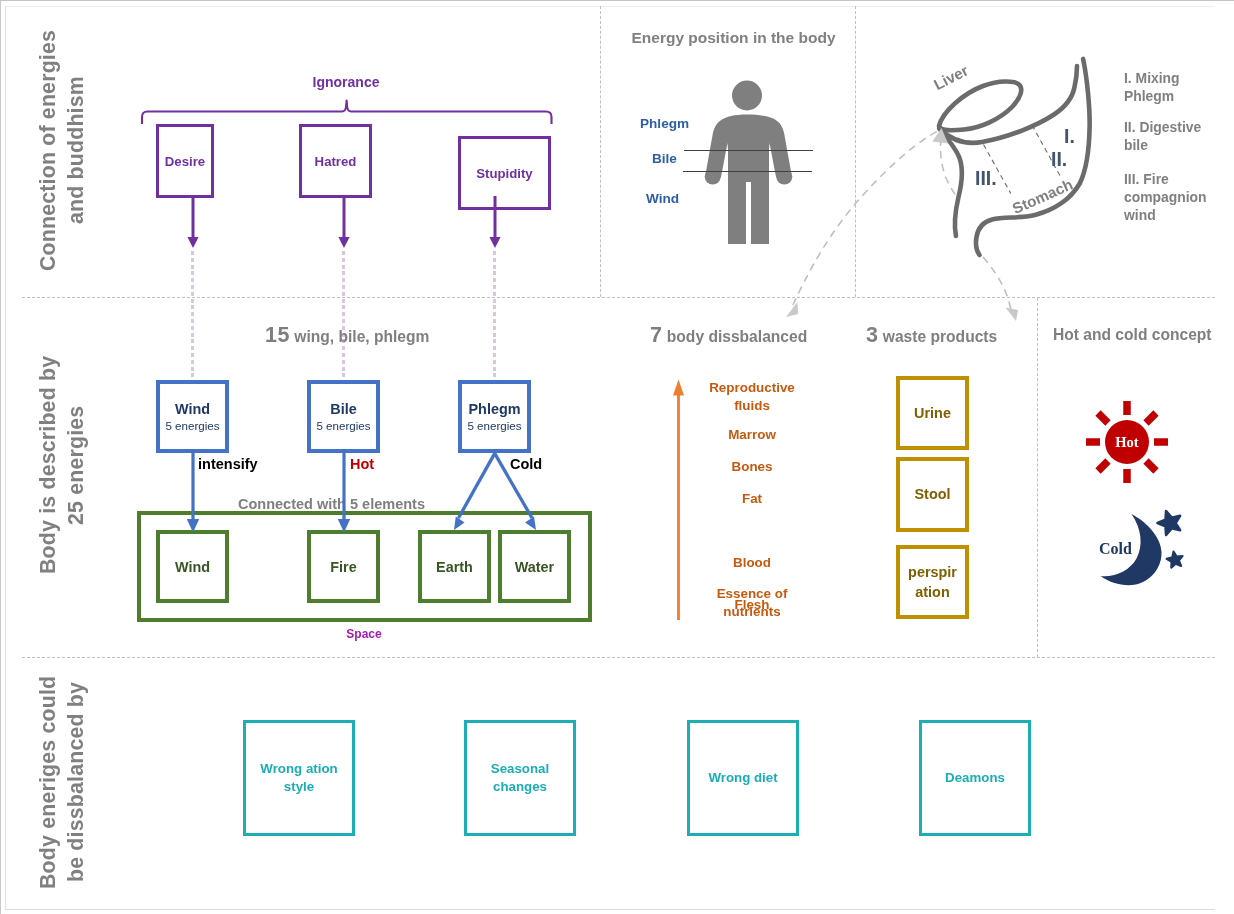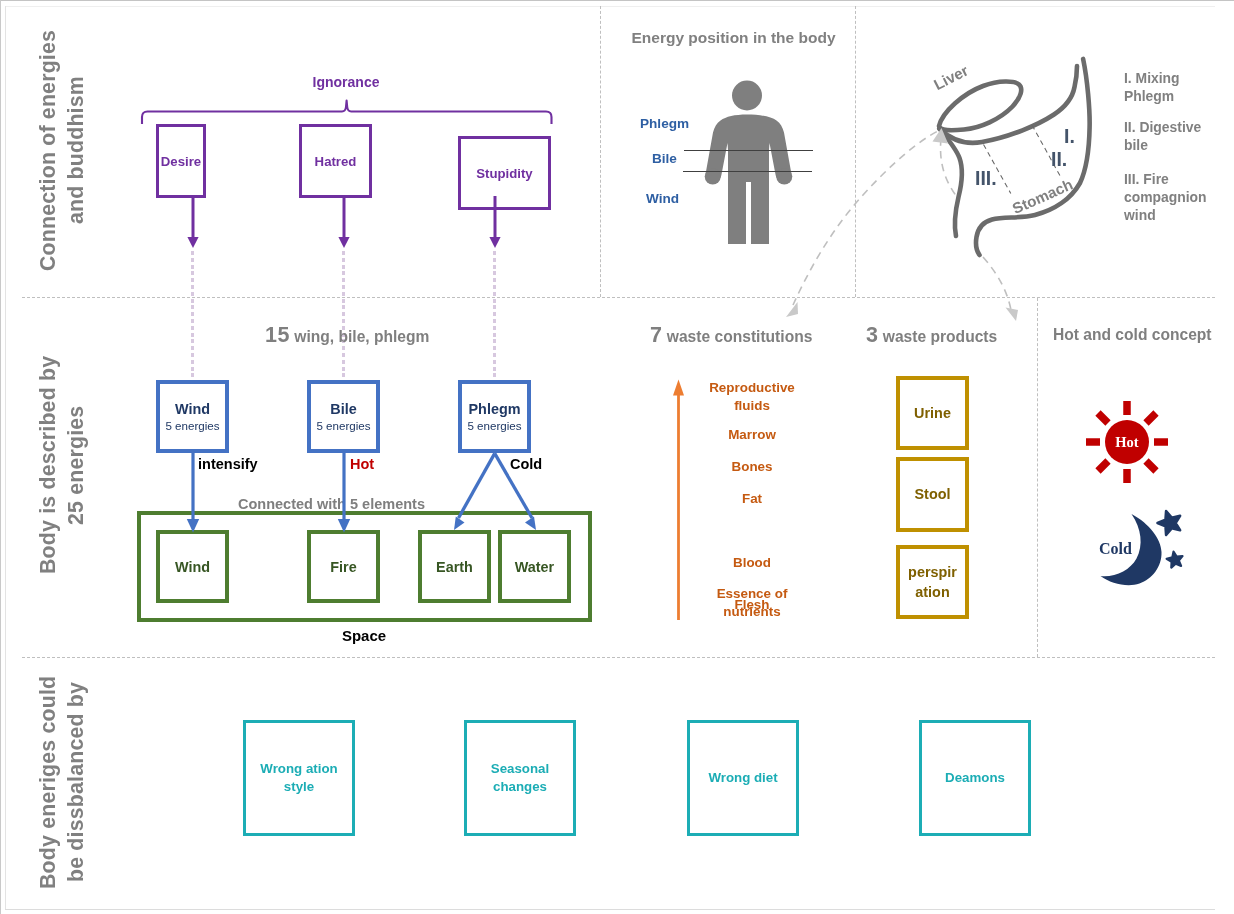--- a/index.html
+++ b/index.html
@@ -79,21 +79,21 @@
   </div>
 
   <div class="abs" style="left:246px;top:74px;width:200px;text-align:center;color:#7030A0;
               font-weight:bold;font-size:14px;">Ignorance</div>
 
   <svg class="abs" style="left:138px;top:98px;" width="422" height="30" viewBox="0 0 422 30">
     <path d="M4,26 L4,19 Q4,13.5 9.5,13.5 L204,13.5 Q207.5,13.5 208,9 L208.6,2.5
              L209.2,9 Q209.7,13.5 213.2,13.5 L408,13.5 Q413.5,13.5 413.5,19 L413.5,26" fill="none" stroke="#7030A0" stroke-width="2.1" stroke-linecap="butt" stroke-linejoin="round"></path>
   </svg>
 
-  <div class="abs box box-purple" style="left:156px;top:124px;width:50px;height:74px;">Desire</div>
+  <div class="abs box box-purple" style="left:156px;top:124px;width:58px;height:74px;">Desire</div>
   <div class="abs box box-purple" style="left:299px;top:124px;width:73px;height:74px;text-align:center;">Hatred</div>
   <div class="abs box box-purple" style="left:458px;top:136px;width:93px;height:74px;">Stupidity</div>
 
   <svg class="abs" style="left:183px;top:196px;" width="20" height="56" viewBox="0 0 20 56">
     <path d="M10,0 L10,43" stroke="#7030A0" stroke-width="3" fill="none"></path>
     <path d="M10,52 L4.4,41 L15.6,41 Z" fill="#7030A0"></path>
   </svg>
   <svg class="abs" style="left:334px;top:196px;" width="20" height="56" viewBox="0 0 20 56">
     <path d="M10,0 L10,43" stroke="#7030A0" stroke-width="3" fill="none"></path>
     <path d="M10,52 L4.4,41 L15.6,41 Z" fill="#7030A0"></path>
@@ -216,21 +216,21 @@
     <span>compagnion</span><br>
     <span>wind</span>
   </div>
 
   <div class="abs heading" style="left:265px;top:323px;">
     <span class="num">15</span>
     <span>wing, bile, phlegm</span>
   </div>
   <div class="abs heading" style="left:650px;top:323px;">
     <span class="num">7</span>
-    <span>waste constitutions</span>
+    <span>body dissbalanced</span>
   </div>
   <div class="abs heading" style="left:866px;top:323px;">
     <span class="num">3</span>
     <span>waste products</span>
   </div>
   <div class="abs heading" style="left:1053px;top:326px;">Hot and cold concept</div>
 
   <div class="abs box box-blue" style="left:156px;top:380px;width:73px;height:73px;flex-direction:column;">
     <b>Wind</b>
     <span class="sub">5 energies</span>
@@ -264,22 +264,22 @@
   <div class="abs arrowlabel" style="left:510px;top:456px;color:#000000;">Cold</div>
 
   <div class="abs" style="left:238px;top:496px;color:#7F7F7F;font-weight:bold;font-size:14.5px;">Connected with</div>
   <div class="abs" style="left:350px;top:496px;color:#7F7F7F;font-weight:bold;font-size:14.5px;">5 elements</div>
 
   <div class="abs box-green-outer" style="left:137px;top:511px;width:455px;height:111px;box-sizing:border-box;"></div>
   <div class="abs box box-green" style="left:156px;top:530px;width:73px;height:73px;">Wind</div>
   <div class="abs box box-green" style="left:307px;top:530px;width:73px;height:73px;">Fire</div>
   <div class="abs box box-green" style="left:418px;top:530px;width:73px;height:73px;">Earth</div>
   <div class="abs box box-green" style="left:498px;top:530px;width:73px;height:73px;">Water</div>
-  <div class="abs" style="left:264px;top:627px;width:200px;text-align:center;color:#000000;
-              font-weight:bold;font-size:15px;">Space</div>
+  <div class="abs" style="left:264px;top:627px;width:200px;text-align:center;color:#a21caf;
+              font-weight:bold;font-size:12px;">Space</div>
 
   <svg class="abs" style="left:669px;top:376px;" width="20" height="246" viewBox="0 0 20 246">
     <path d="M9.5,244 L9.5,18" stroke="#ED7D31" stroke-width="2.8" fill="none"></path>
     <path d="M9.5,3.5 L4,19.5 L15,19.5 Z" fill="#ED7D31"></path>
   </svg>
   <div class="abs orange-item" style="left:702px;top:379px;width:100px;">
     <span>Reproductive</span><br>
     <span>fluids</span>
   </div>
   <div class="abs orange-item" style="left:702px;top:426px;width:100px;">Marrow</div>

